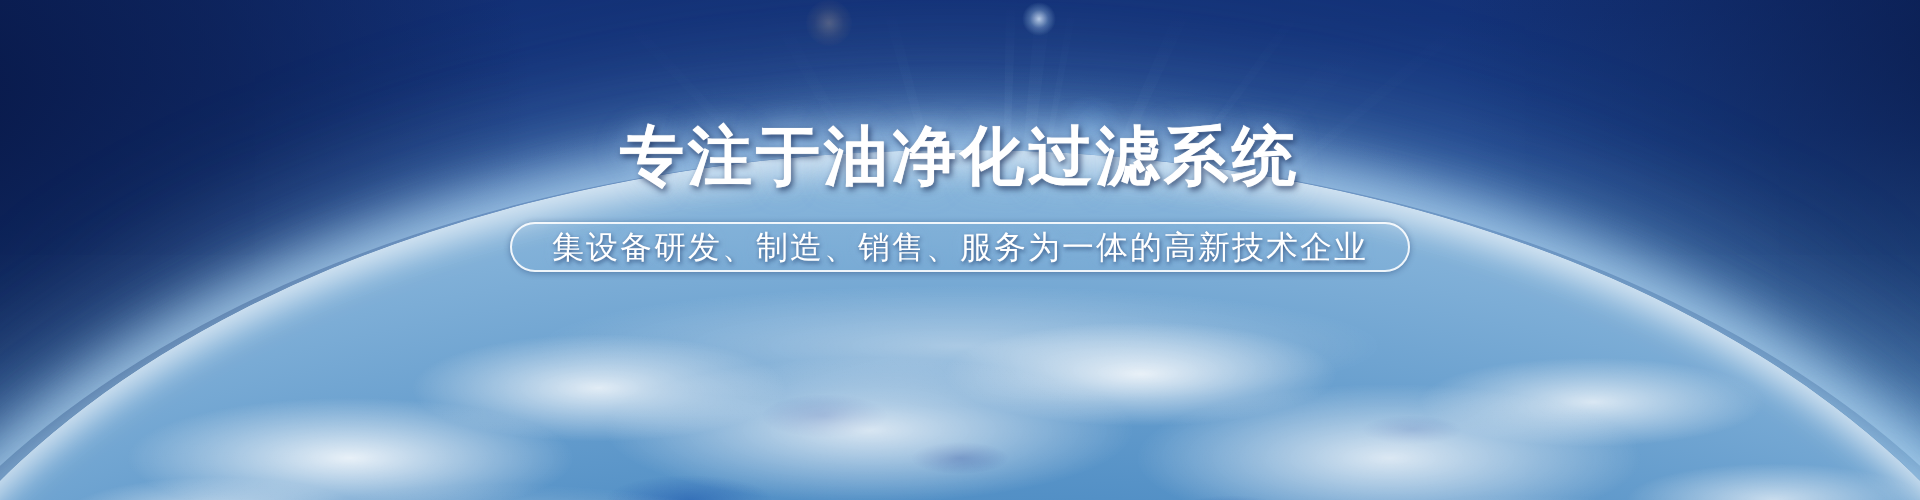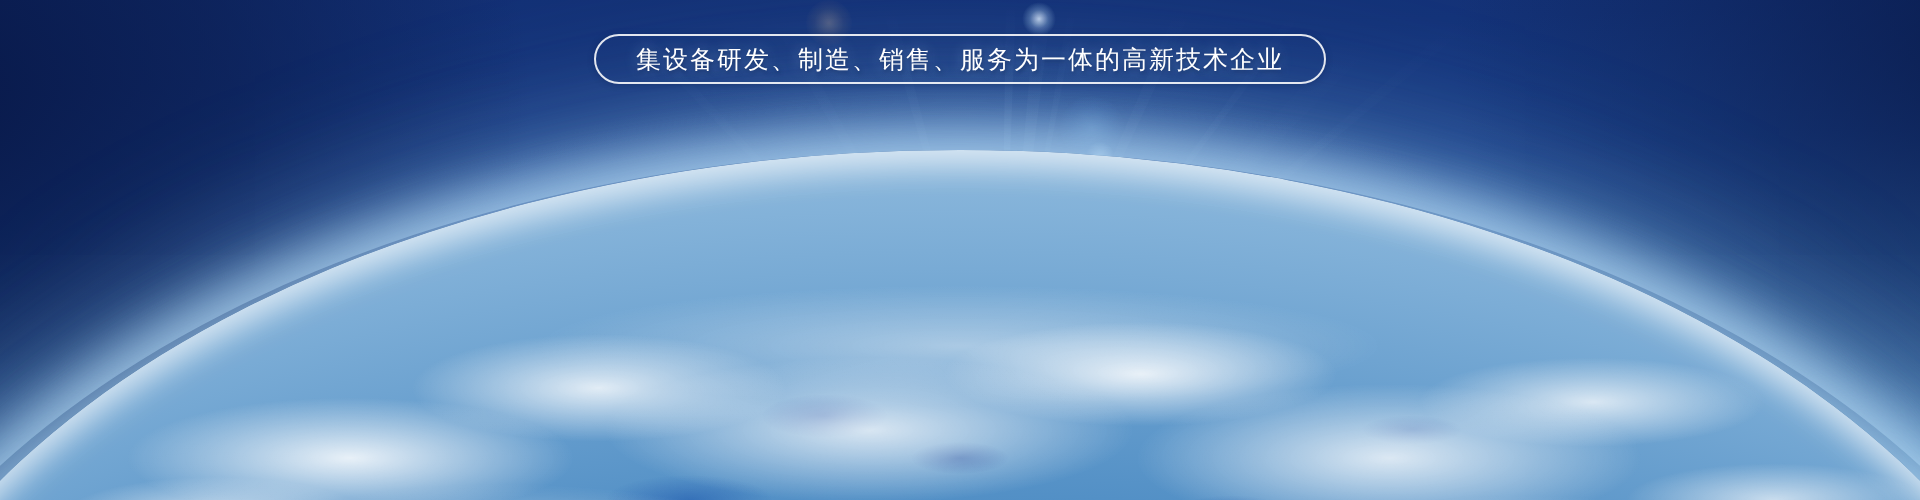--- a/index.html
+++ b/index.html
@@ -184,21 +184,21 @@
     justify-content:center;
     border:2px solid rgba(255,255,255,0.88);
     border-radius:26px;
     white-space:nowrap;
     box-shadow:0 1px 6px rgba(10,30,80,0.35);
     pointer-events:auto;
   }
 
   .subtitle-text {
     font-family:"DejaVu Sans", sans-serif;
-    font-size:25px;
+    font-size:32px;
     font-weight:normal;
     letter-spacing:2px;
     color:#ffffff;
     line-height:1;
     text-shadow:
       1px 2px 4px rgba(10,32,80,0.65),
       0 0 14px rgba(150,195,240,0.45);
   }
 </style>
 </head>
@@ -246,19 +246,20 @@
 
   <div class="halo"></div>
 
   <div class="earth-wrap">
     <div class="oceans"></div>
     <div class="clouds"></div>
     <div class="limb"></div>
   </div>
 
   <div class="content">
+    <h1 class="headline">专注于油净化过滤系统</h1>
 
     <div class="subtitle-box">
       <span class="subtitle-text">集设备研发、制造、销售、服务为一体的高新技术企业</span>
     </div>
   </div>
 
 </div>
 
 </body></html>

